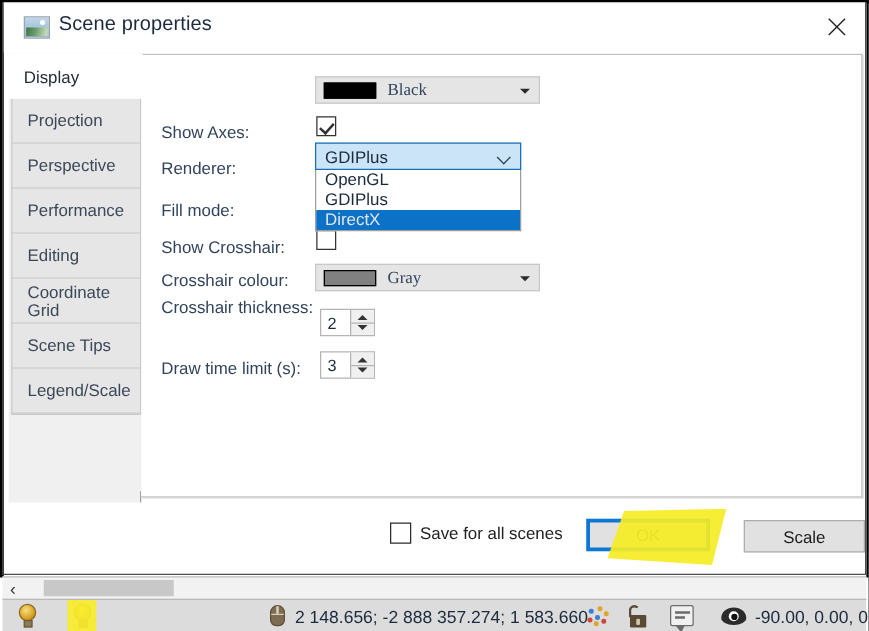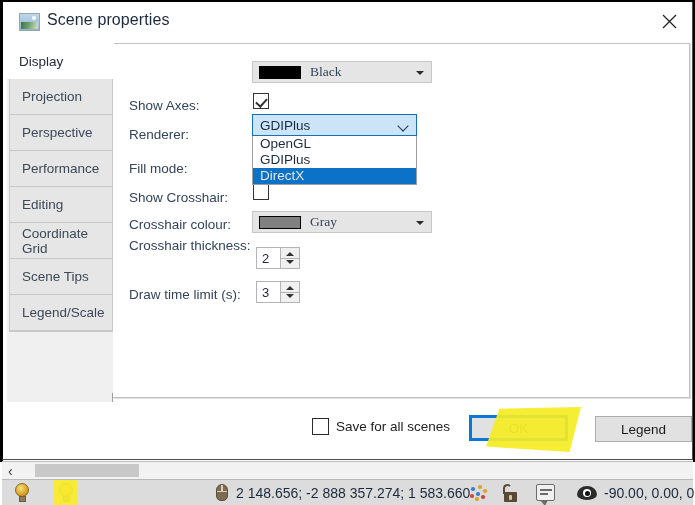--- a/index.html
+++ b/index.html
@@ -564,21 +564,21 @@
     </div>
 
     <div class="footer"></div>
     <div class="save-chk"></div>
     <div class="save-lbl">Save for all scenes</div>
     <div class="btn" id="ok-btn">
       <span>OK</span>
     </div>
     <div class="highlighter"></div>
     <div class="btn" id="cancel-btn">
-      <span>Legend</span>
+      <span>Scale</span>
     </div>
   </div>
 
   <div class="scroll-row">
     <span class="scroll-back-arrow">‹</span>
     <span class="scroll-thumb"></span>
   </div>
 
   <div class="statusbar">
 

